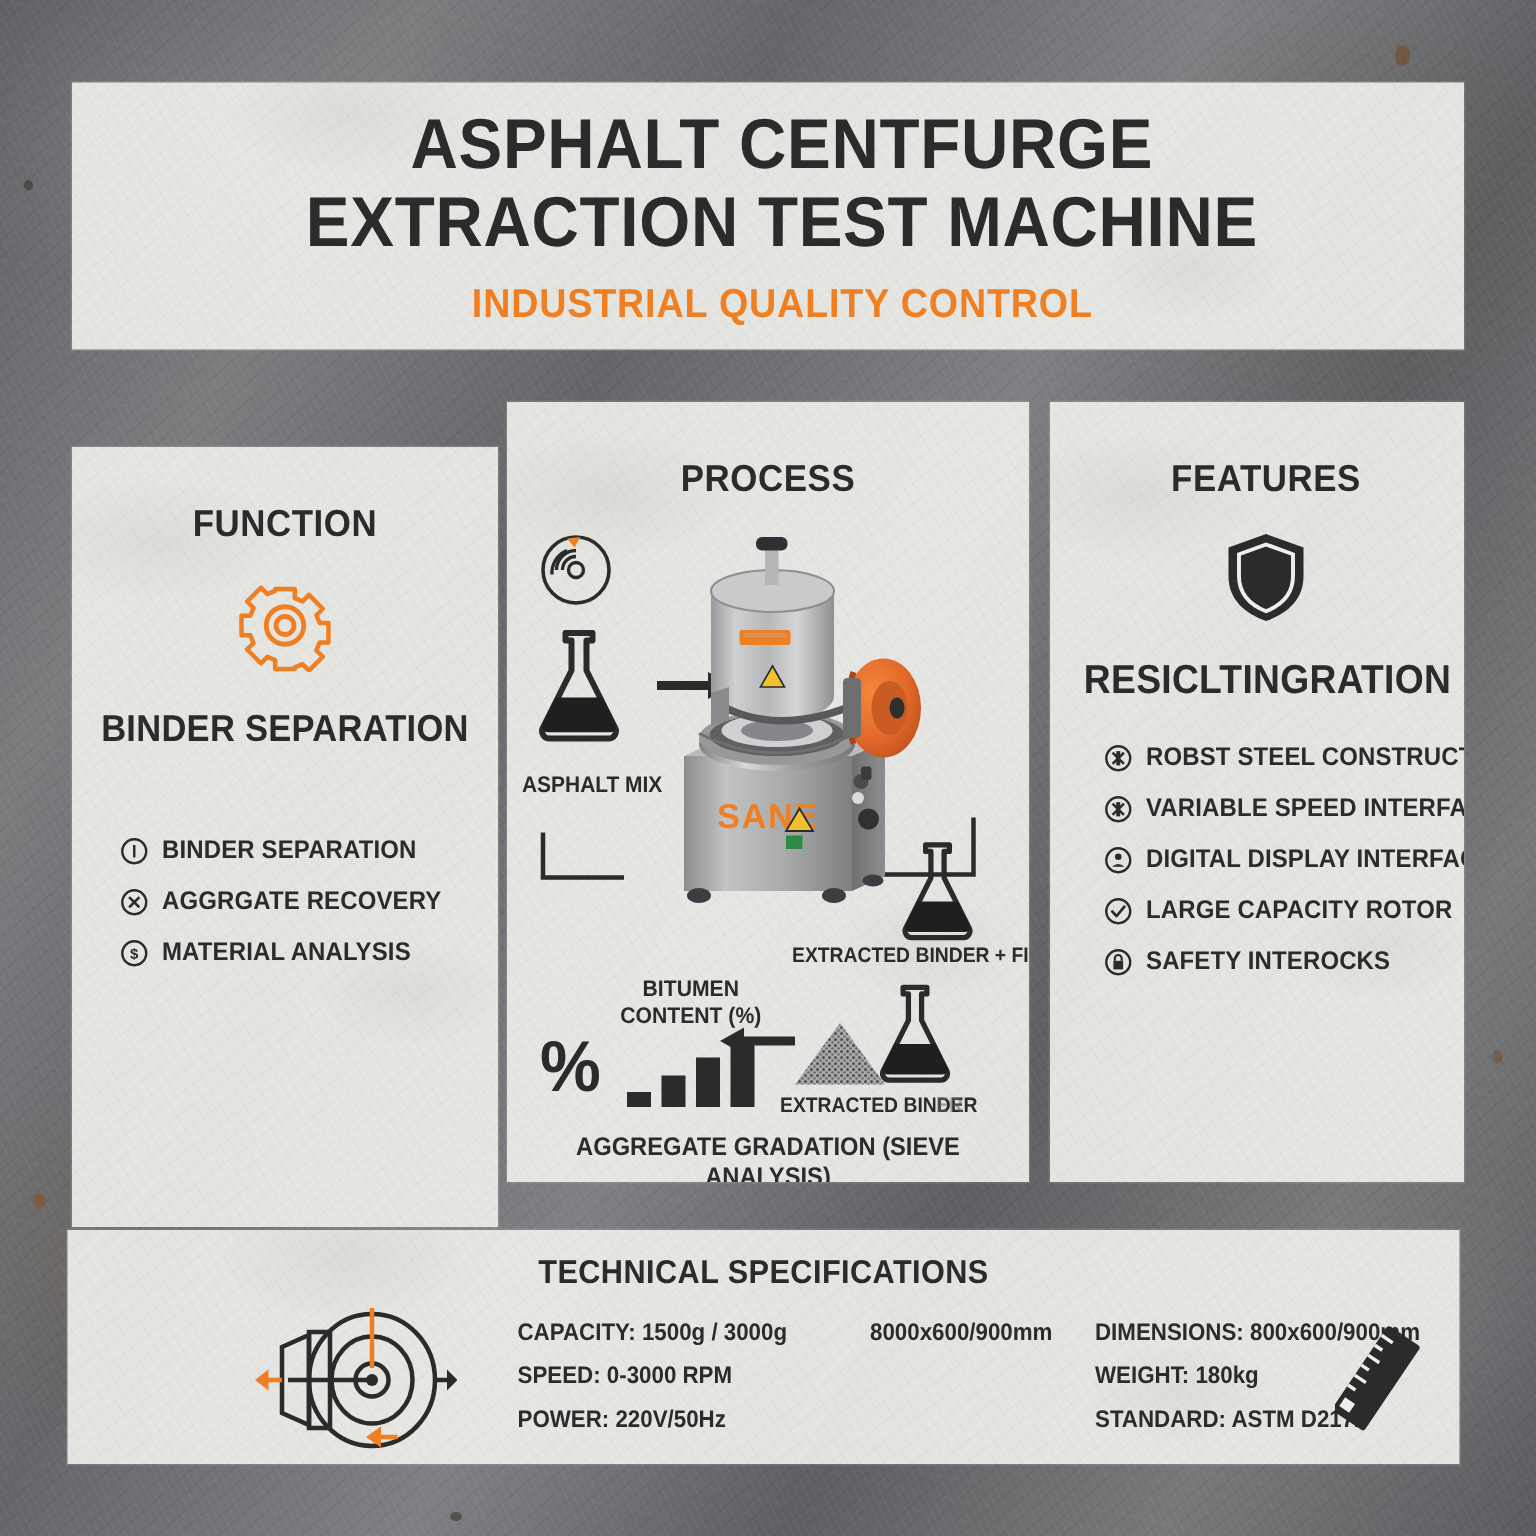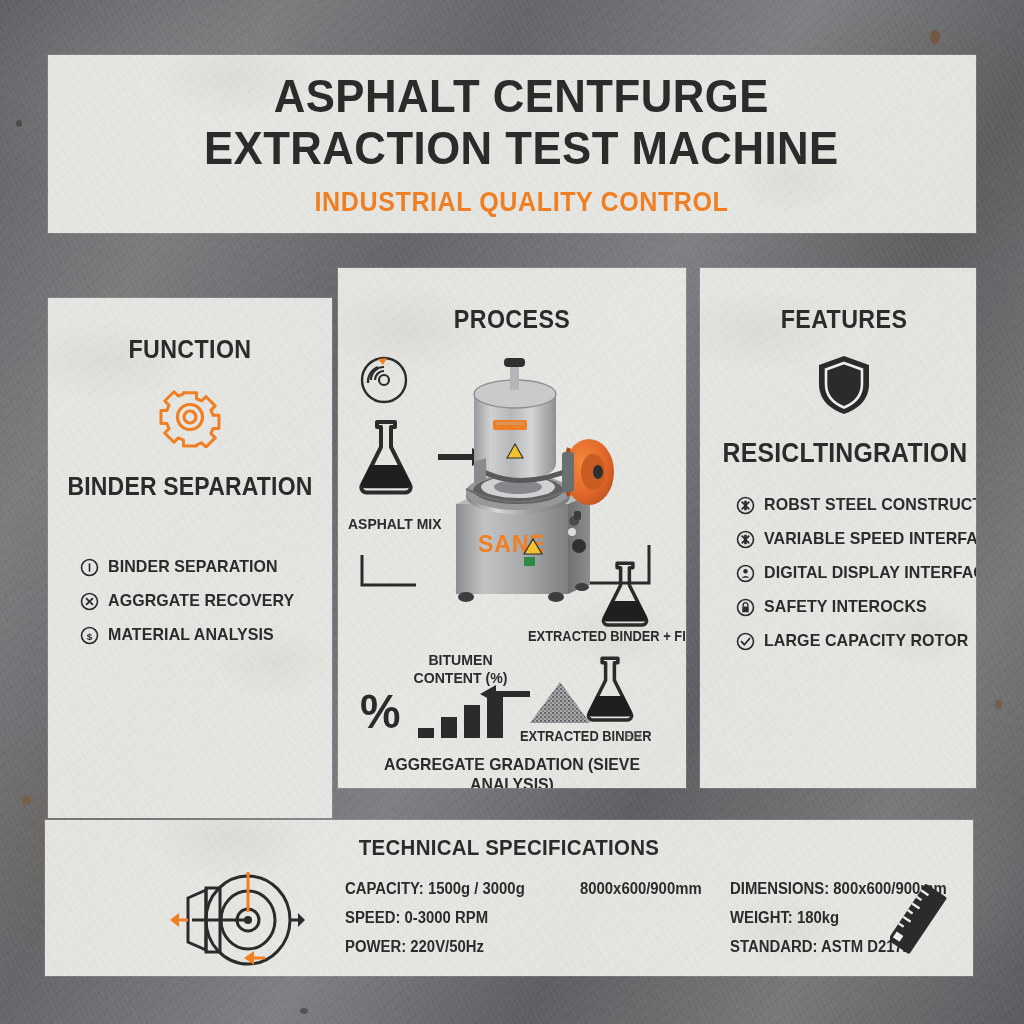--- a/index.html
+++ b/index.html
@@ -372,31 +372,31 @@
       <svg class="bico" width="19" height="19" viewBox="0 0 20 20">
         <circle cx="10" cy="10" r="8.4" fill="none" stroke="#2b2b2b" stroke-width="1.7"></circle>
         <circle cx="10" cy="7.6" r="2.3" fill="#2b2b2b"></circle>
         <path d="M5.6 14.6 q4.4 -4 8.8 0 z" fill="#2b2b2b"></path>
       </svg>
       <span class="txt">DIGITAL DISPLAY INTERFACE</span>
     </li>
     <li>
       <svg class="bico" width="19" height="19" viewBox="0 0 20 20">
         <circle cx="10" cy="10" r="8.4" fill="none" stroke="#2b2b2b" stroke-width="1.7"></circle>
+        <path d="M5.8 10.2 L8.8 13.4 L14.3 6.8" fill="none" stroke="#2b2b2b" stroke-width="1.9" stroke-linecap="round" stroke-linejoin="round"></path>
+      </svg>
+      <span class="txt">LARGE CAPACITY ROTOR</span>
+    </li>
+    <li>
+      <svg class="bico" width="19" height="19" viewBox="0 0 20 20">
+        <circle cx="10" cy="10" r="8.4" fill="none" stroke="#2b2b2b" stroke-width="1.7"></circle>
         <rect x="6.6" y="9" width="6.8" height="6" fill="#2b2b2b"></rect>
         <path d="M7.6 9 V7.3 a2.4 2.4 0 0 1 4.8 0 V9" fill="none" stroke="#2b2b2b" stroke-width="1.5"></path>
       </svg>
       <span class="txt">SAFETY INTEROCKS</span>
-    </li>
-    <li>
-      <svg class="bico" width="19" height="19" viewBox="0 0 20 20">
-        <circle cx="10" cy="10" r="8.4" fill="none" stroke="#2b2b2b" stroke-width="1.7"></circle>
-        <path d="M5.8 10.2 L8.8 13.4 L14.3 6.8" fill="none" stroke="#2b2b2b" stroke-width="1.9" stroke-linecap="round" stroke-linejoin="round"></path>
-      </svg>
-      <span class="txt">LARGE CAPACITY ROTOR</span>
     </li>
   </ul>
 </div>
 
 <div class="panel" id="spec-panel">
   <div id="spec-title">TECHNICAL SPECIFICATIONS</div>
 
   <div id="spec-body">
     <svg id="rotor-ico" width="135" height="105" viewBox="0 0 135 105">
       <ellipse cx="78" cy="52" rx="42" ry="44" fill="none" stroke="#2b2b2b" stroke-width="3"></ellipse>

